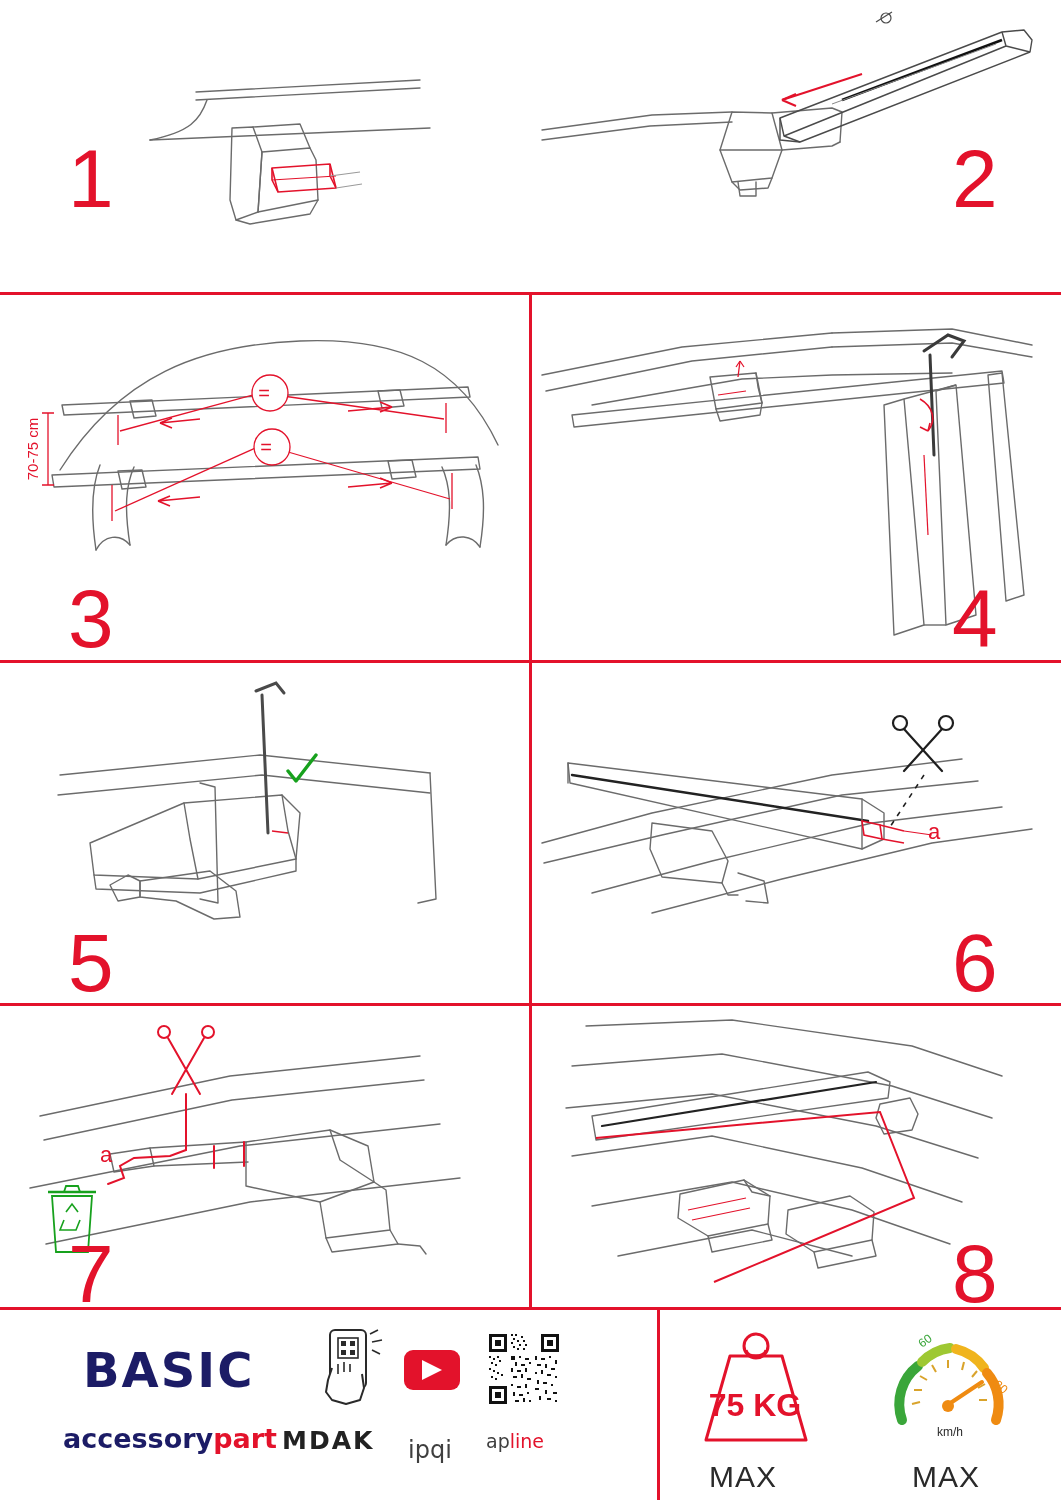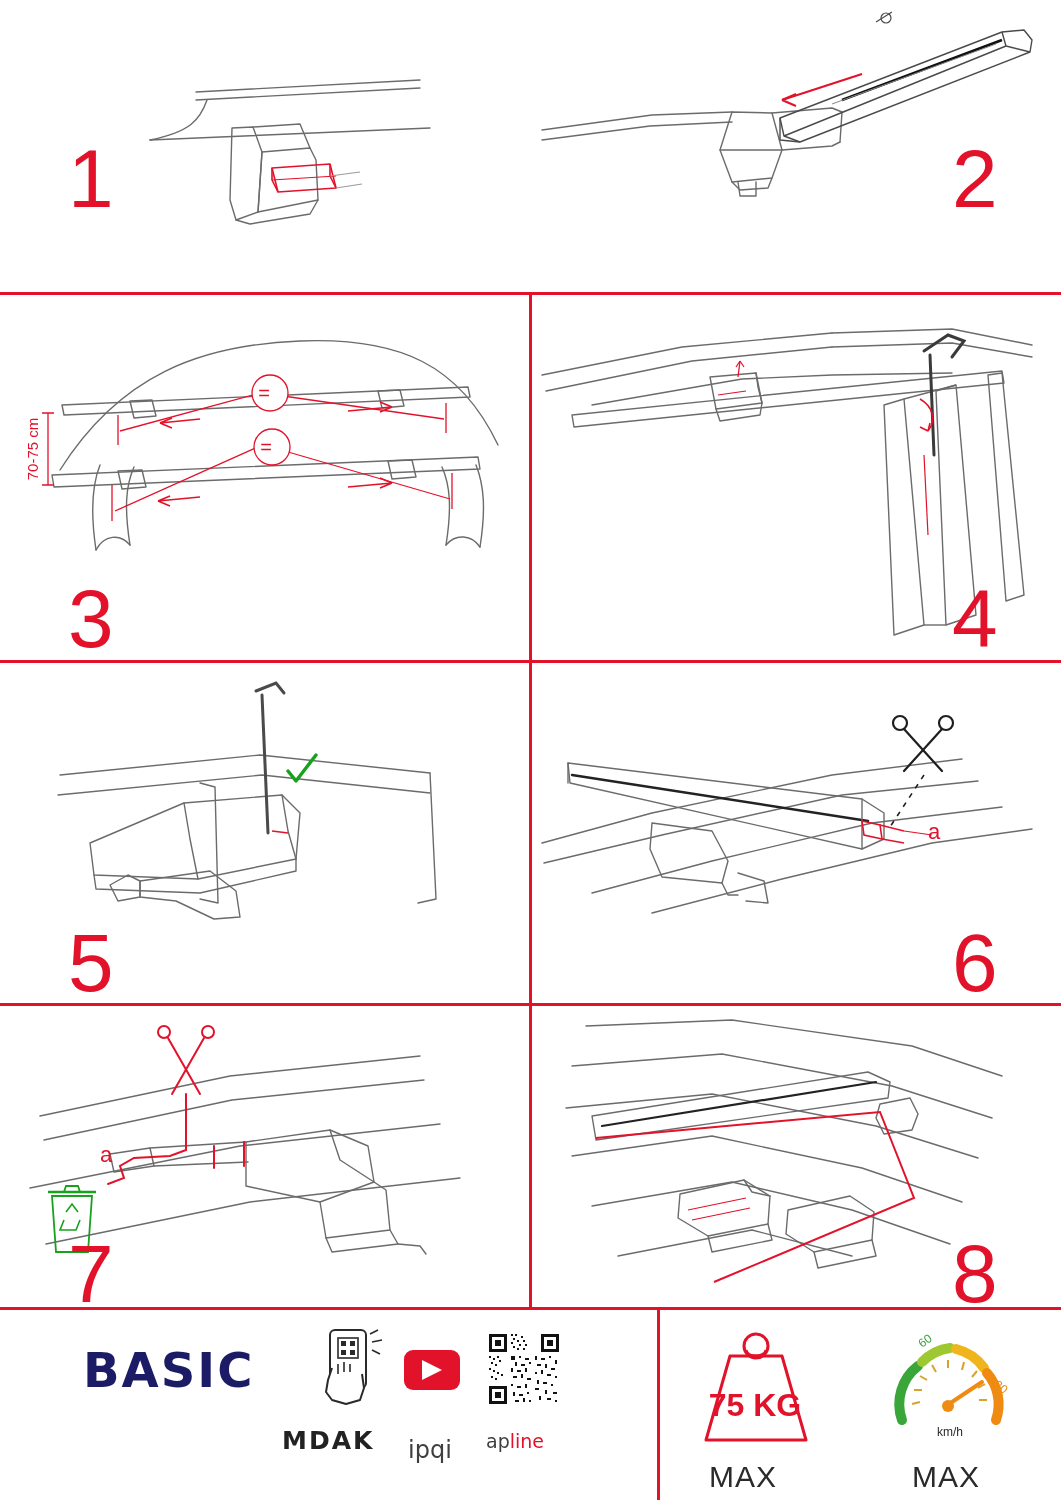--- a/index.html
+++ b/index.html
@@ -480,20 +480,21 @@
         <path d="M160 214 L218 202"></path>
       </g>
     </svg>
   </div>
   <div class="step-num n8">8</div>
 
   <div class="footer">
 
     <div class="brand-basic">BASIC</div>
 
+    <div class="brand-accessory"><span>accessory</span><span class="part">part</span></div>
 
     <div class="phone-icon">
       <svg width="74" height="82" viewBox="0 0 74 82">
         <rect x="18" y="2" width="36" height="58" rx="5" fill="#ffffff" stroke="#2a2a2a" stroke-width="2"></rect>
         <rect x="26" y="10" width="20" height="20" fill="none" stroke="#2a2a2a" stroke-width="1.6"></rect>
         <rect x="29" y="13" width="5" height="5" fill="#2a2a2a"></rect>
         <rect x="38" y="13" width="5" height="5" fill="#2a2a2a"></rect>
         <rect x="29" y="22" width="5" height="5" fill="#2a2a2a"></rect>
         <rect x="38" y="22" width="5" height="5" fill="#2a2a2a"></rect>
         <path d="M20 40 L16 52 L14 64 L20 72 L34 76 L48 72 L52 60 L50 46" fill="#ffffff" stroke="#2a2a2a" stroke-width="2" stroke-linejoin="round"></path>

